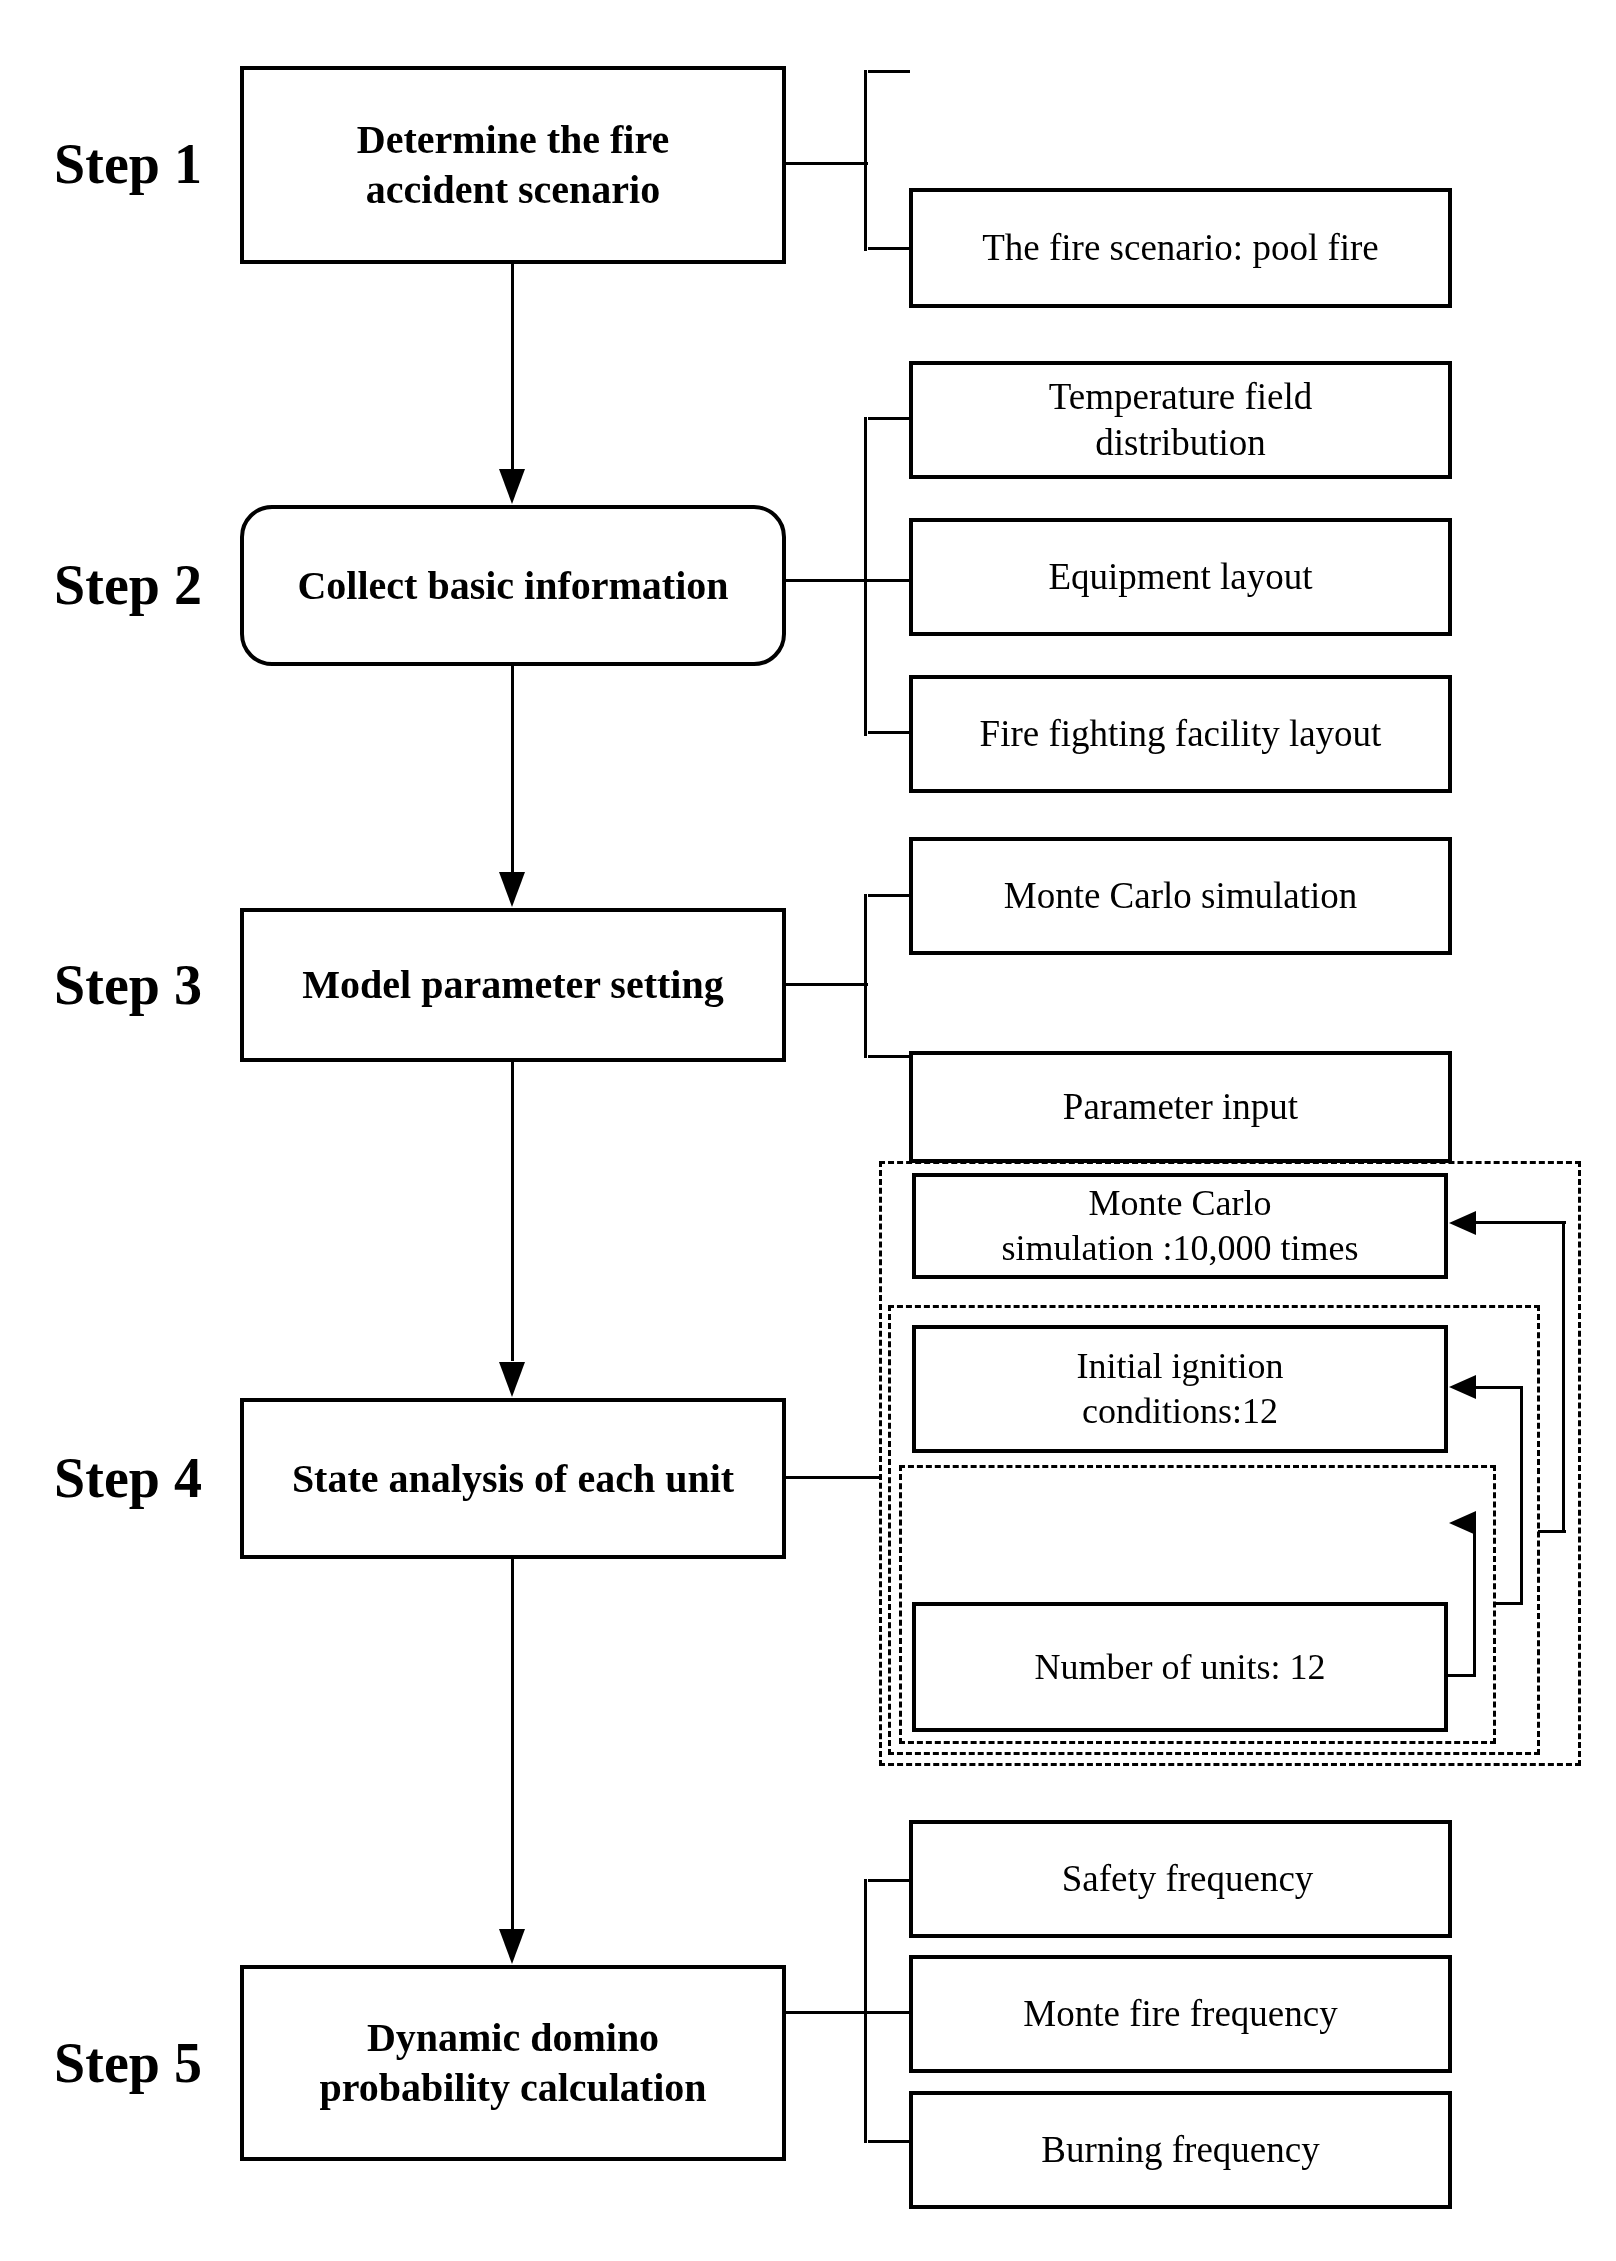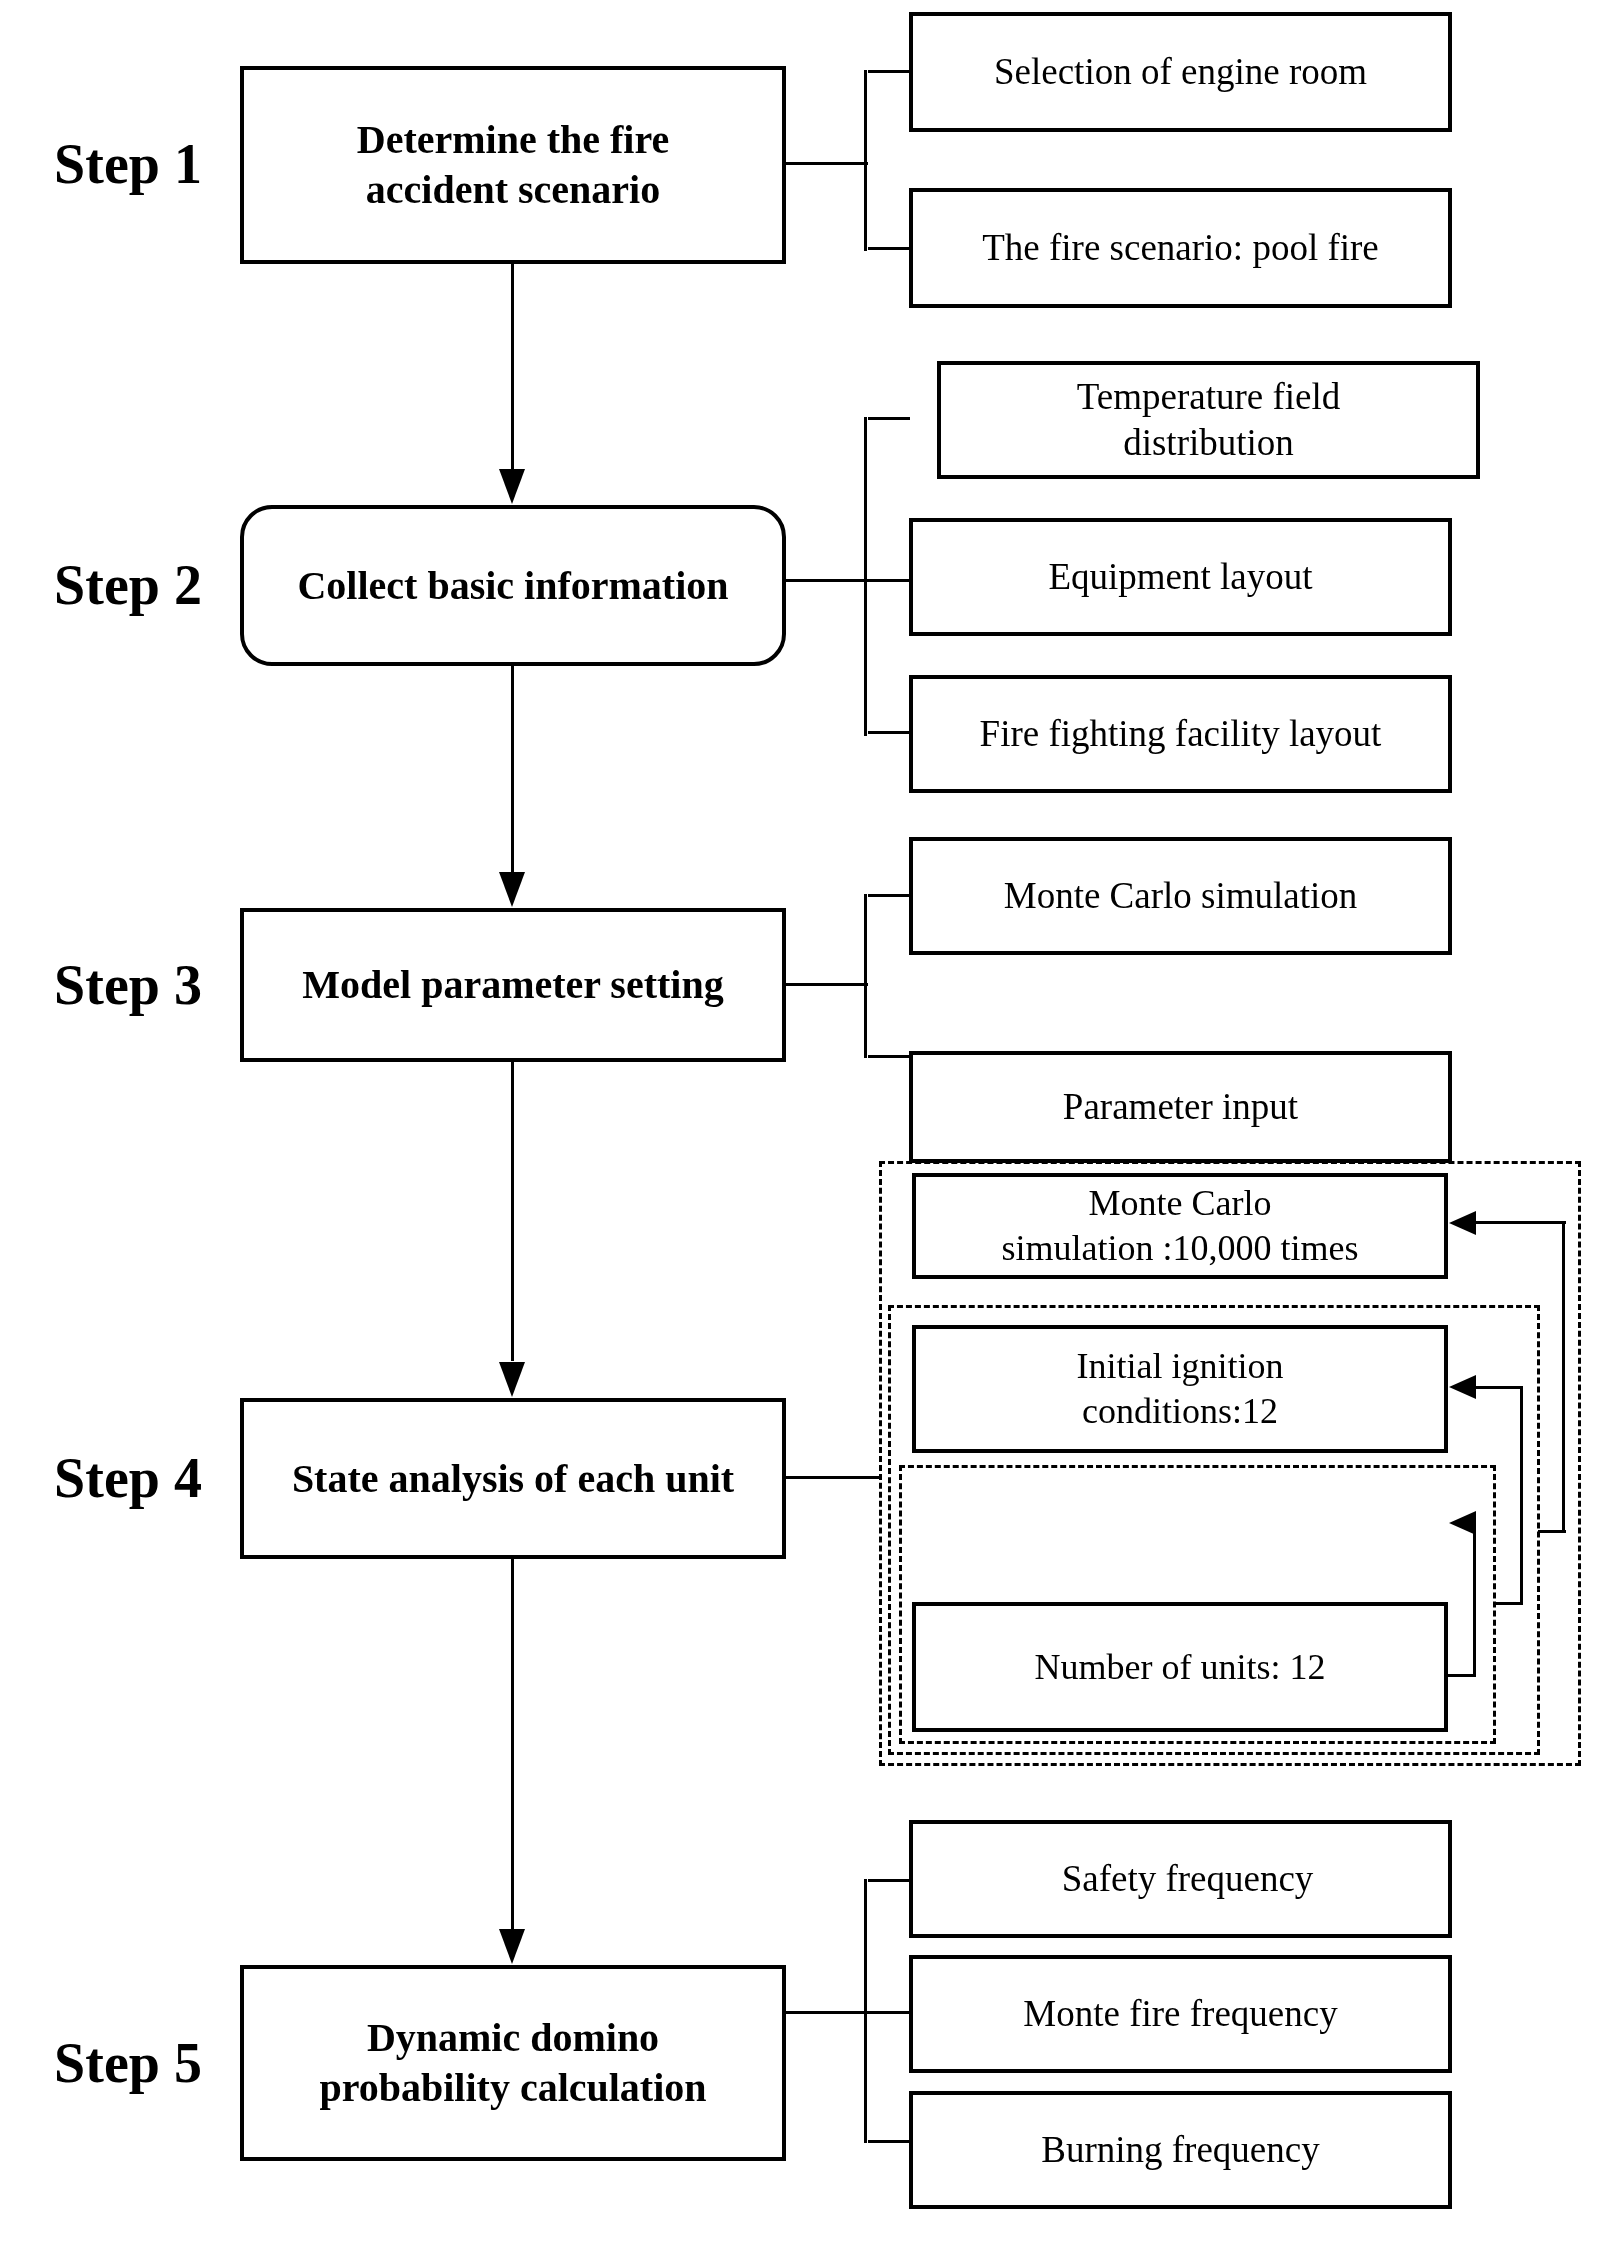--- a/index.html
+++ b/index.html
@@ -65,29 +65,28 @@
   <div class="vline" style="left:511px;top:1061px;width:3.2px;height:300px;"></div>
   <div class="arrow-down" style="left:499px;top:1362px;"></div>
   <div class="vline" style="left:511px;top:1558px;width:3.2px;height:371px;"></div>
   <div class="arrow-down" style="left:499px;top:1929px;"></div>
 
   <div class="hline" style="left:786px;top:162px;width:82px;height:3.2px;"></div>
   <div class="vline" style="left:864px;top:70px;width:3.2px;height:181px;"></div>
   <div class="hline" style="left:868px;top:70px;width:42px;height:3.2px;"></div>
   <div class="hline" style="left:868px;top:247px;width:42px;height:3.2px;"></div>
 
-  <div class="out-box" style="top:12px;height:120px;">Selection of engine room</div>
   <div class="out-box" style="top:188px;height:120px;">The fire scenario: pool fire</div>
 
   <div class="hline" style="left:786px;top:579px;width:123px;height:3.2px;"></div>
   <div class="vline" style="left:864px;top:417px;width:3.2px;height:319px;"></div>
   <div class="hline" style="left:868px;top:417px;width:42px;height:3.2px;"></div>
   <div class="hline" style="left:868px;top:731px;width:42px;height:3.2px;"></div>
 
-  <div class="out-box" style="top:361px;height:118px;margin-left:28px;">Temperature field
+  <div class="out-box" style="top:361px;height:118px;">Temperature field
 distribution</div>
   <div class="out-box" style="top:518px;height:118px;">Equipment layout</div>
   <div class="out-box" style="top:675px;height:118px;">Fire fighting facility layout</div>
 
   <div class="hline" style="left:786px;top:983px;width:82px;height:3.2px;"></div>
   <div class="vline" style="left:864px;top:894px;width:3.2px;height:164px;"></div>
   <div class="hline" style="left:868px;top:894px;width:42px;height:3.2px;"></div>
   <div class="hline" style="left:868px;top:1055px;width:42px;height:3.2px;"></div>
 
   <div class="out-box" style="top:837px;height:118px;">Monte Carlo simulation</div>

